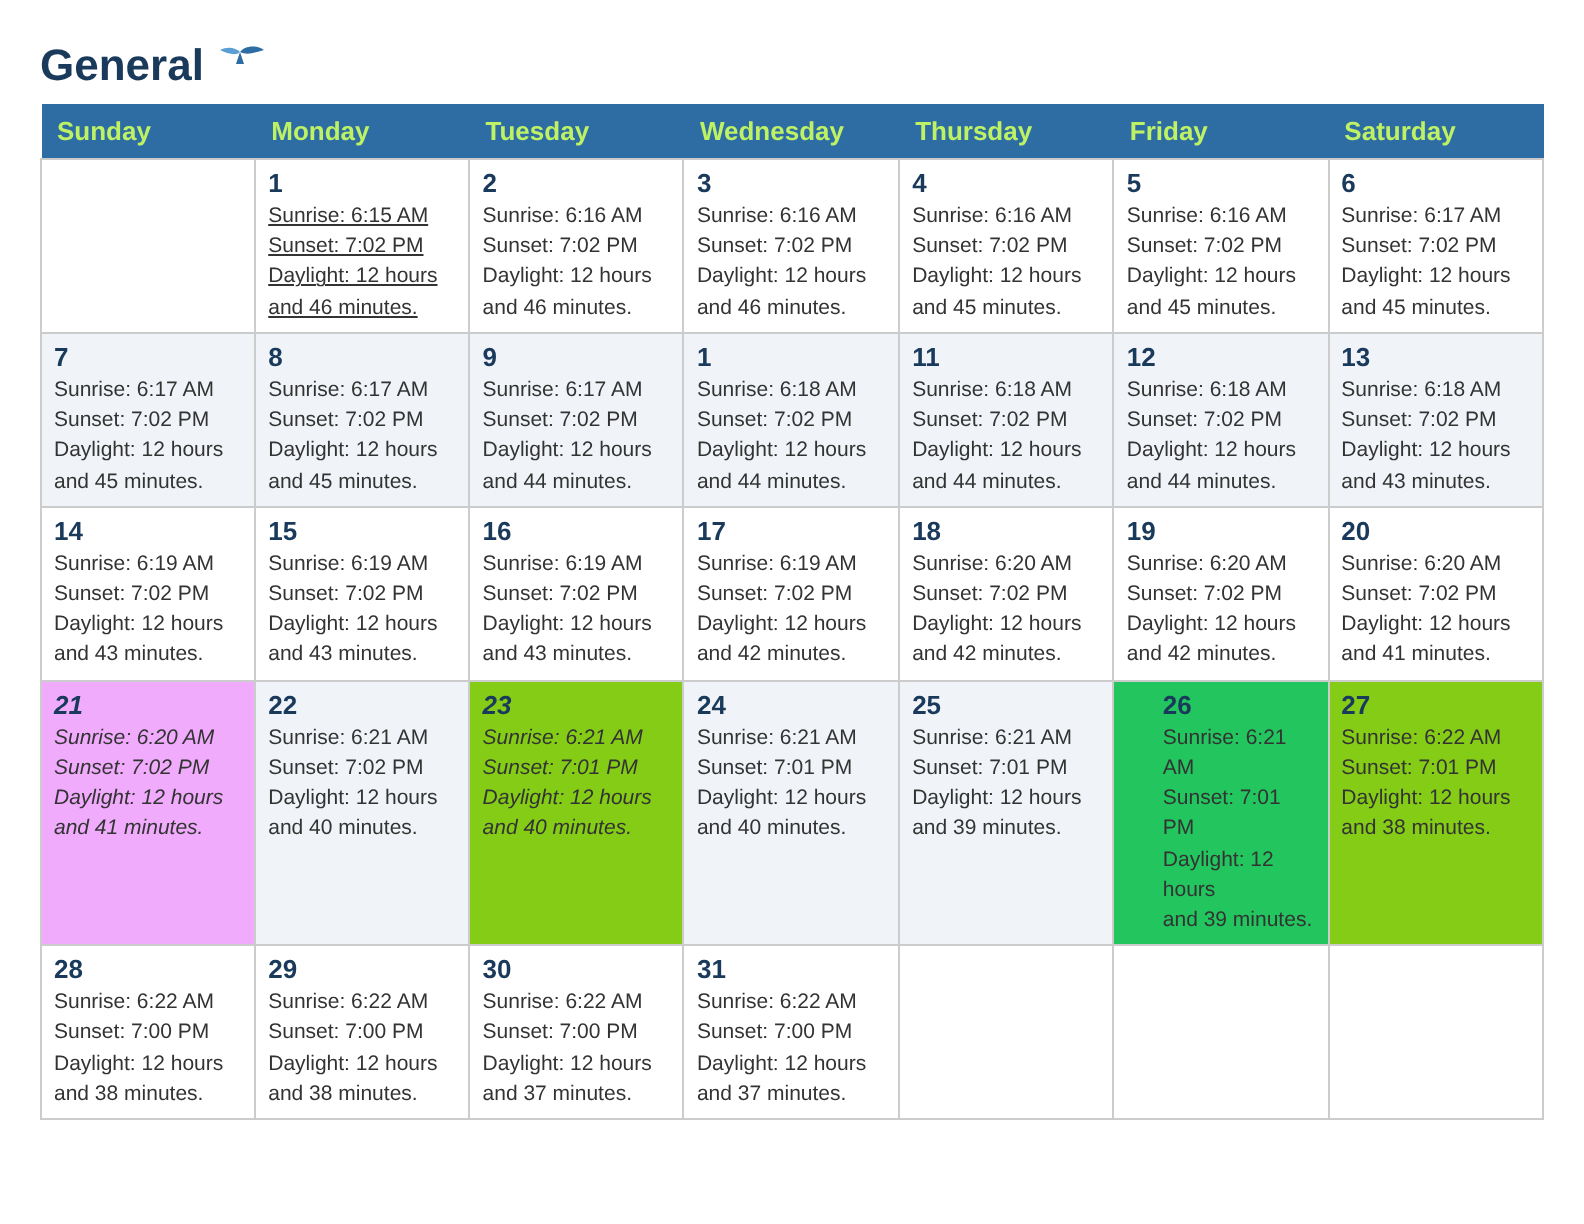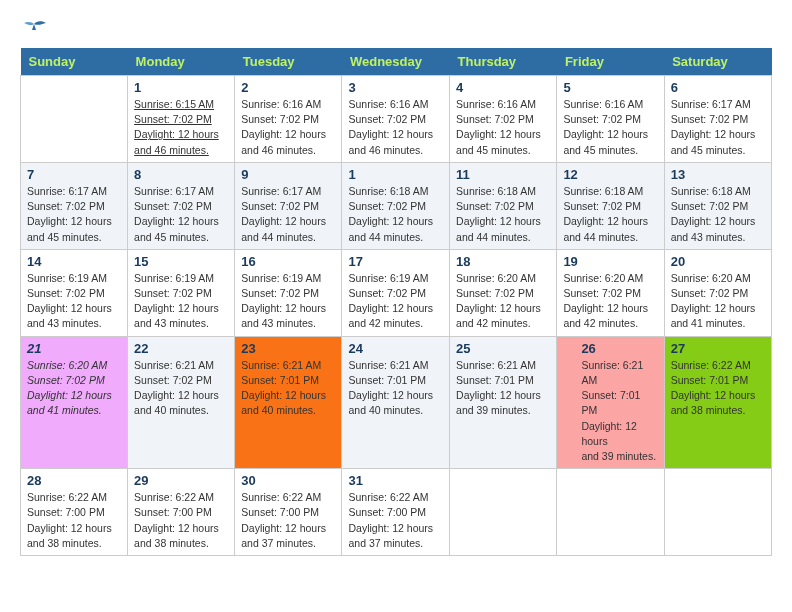--- a/index.html
+++ b/index.html
@@ -78,20 +78,21 @@
       align-items: center;
       gap: 4px;
     }
   </style>
 </head>
 <body>
 
 <div class="header">
   <div class="logo">
     <div class="logo-wrapper">
+      <span style="font-size:22px;font-weight:bold;color:#1a3a5c;">General</span>
       <svg width="28" height="22" viewBox="0 0 28 22">
         <path d="M14 4 C16 1, 22 0, 26 3 C22 4, 18 6, 14 4Z" fill="#2e6da4"></path>
         <path d="M14 4 C12 2, 8 1, 4 3 C8 5, 12 6, 14 4Z" fill="#5a9fd4"></path>
         <path d="M14 4 L16 10 L12 10 Z" fill="#2e6da4"></path>
       </svg>
     </div>
     <span style="font-size:22px;font-weight:bold;color:#2e86c1;margin-top:-4px;"></span>
   </div>
   <div class="title-section">
     <div class="month-title"></div>
@@ -267,42 +268,42 @@
 Daylight: 12 hours
 and 41 minutes.</div>
         </td>
         <td style="background: rgb(240, 244, 248);">
           <div class="day-number">22</div>
           <div class="day-info" style="white-space: pre-line;">Sunrise: 6:21 AM
 Sunset: 7:02 PM
 Daylight: 12 hours
 and 40 minutes.</div>
         </td>
-        <td style="background: #f97316;">
+        <td style="background: #84cc16; font-style: italic;">
           <div class="day-number">23</div>
           <div class="day-info" style="white-space: pre-line;">Sunrise: 6:21 AM
 Sunset: 7:01 PM
 Daylight: 12 hours
 and 40 minutes.</div>
         </td>
         <td style="background: rgb(240, 244, 248);">
           <div class="day-number">24</div>
           <div class="day-info" style="white-space: pre-line;">Sunrise: 6:21 AM
 Sunset: 7:01 PM
 Daylight: 12 hours
 and 40 minutes.</div>
         </td>
         <td style="background: rgb(240, 244, 248); margin-left: 36px;">
           <div class="day-number">25</div>
           <div class="day-info" style="white-space: pre-line;">Sunrise: 6:21 AM
 Sunset: 7:01 PM
 Daylight: 12 hours
 and 39 minutes.</div>
         </td>
-        <td style="background: #fca5a5; padding-left: 24px;">
+        <td style="background: #22c55e; padding-left: 24px;">
           <div class="day-number">26</div>
           <div class="day-info" style="white-space: pre-line;">Sunrise: 6:21 AM
 Sunset: 7:01 PM
 Daylight: 12 hours
 and 39 minutes.</div>
         </td>
         <td style="background: #84cc16;">
           <div class="day-number">27</div>
           <div class="day-info" style="white-space: pre-line;">Sunrise: 6:22 AM
 Sunset: 7:01 PM

